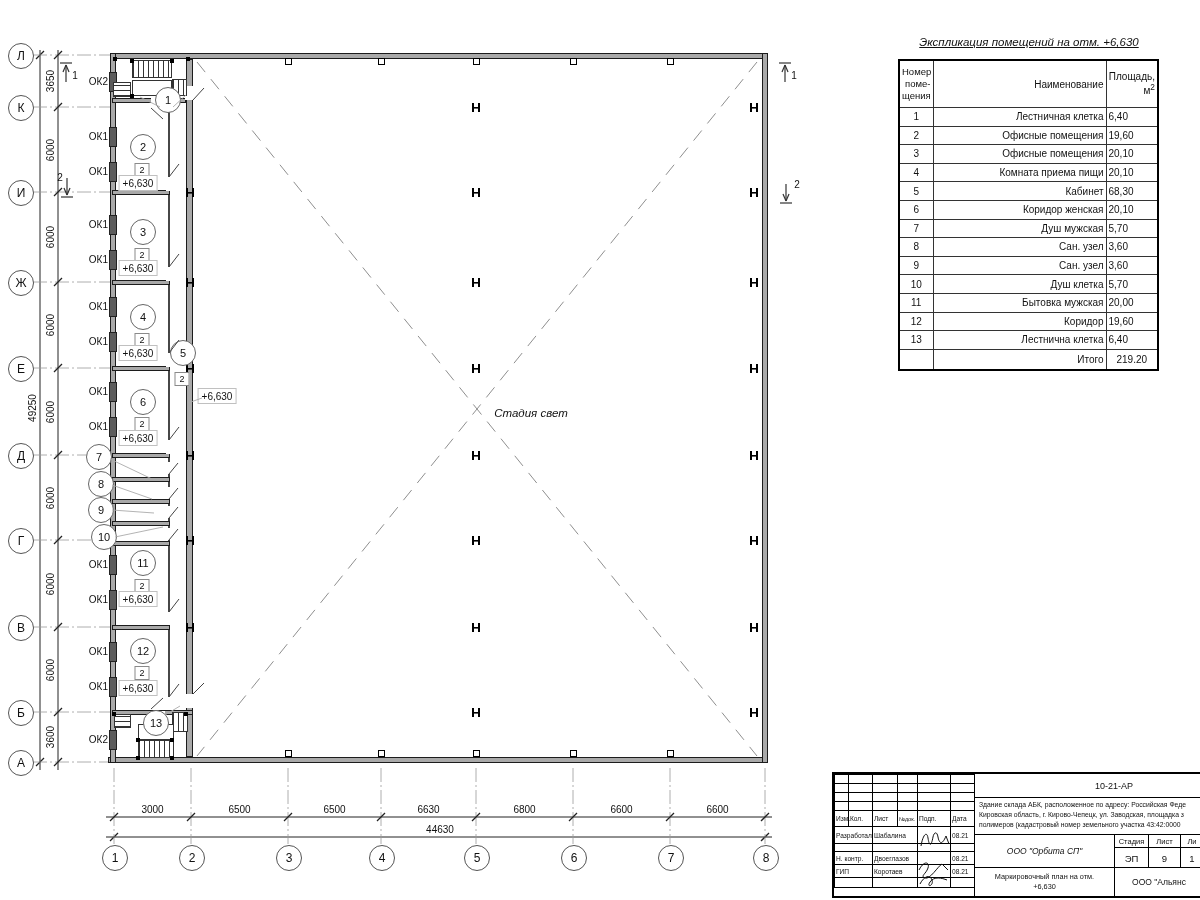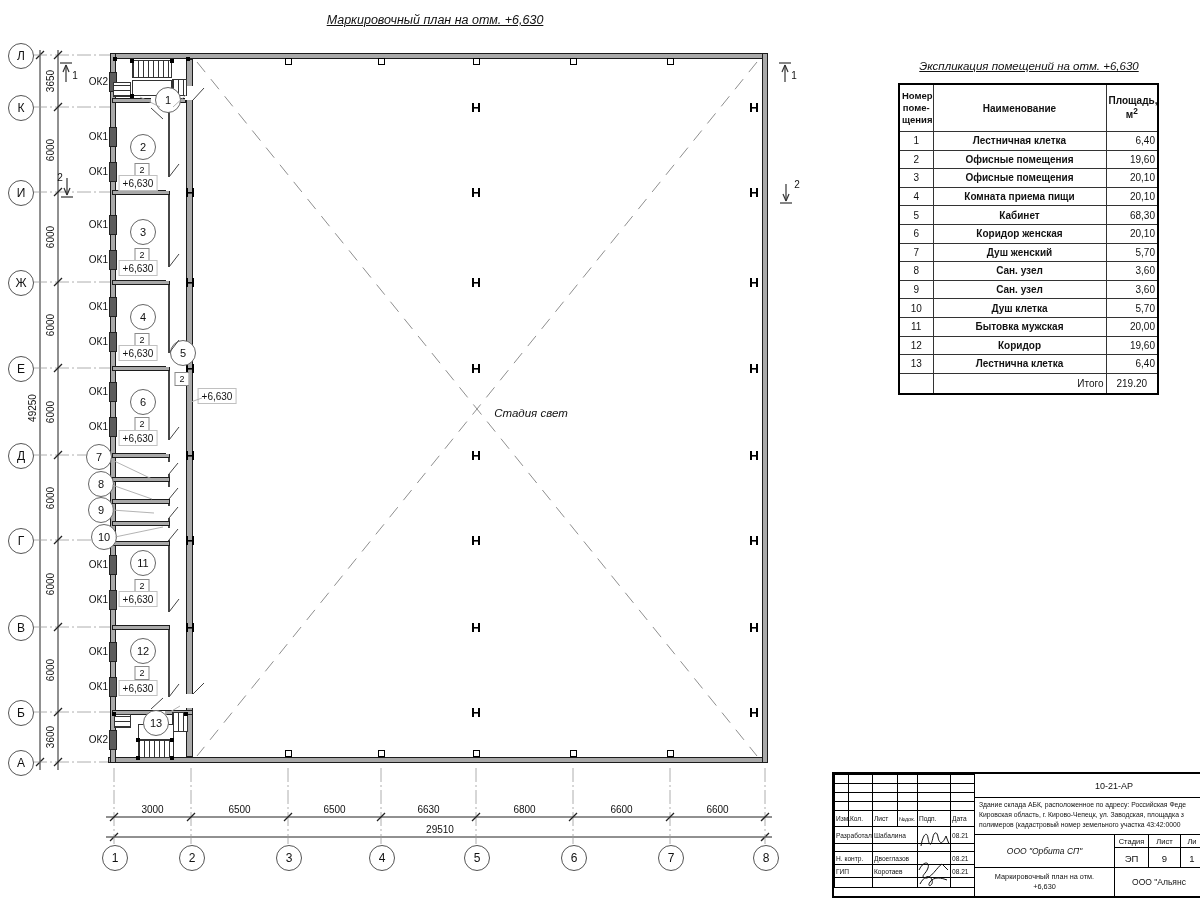--- a/index.html
+++ b/index.html
@@ -31,30 +31,30 @@
   .hcol::before{left:0;} .hcol::after{right:0;}
   .treads{position:absolute;border:1px solid #333;box-sizing:border-box;background-color:#fff;}
   .treads.v{background-image:repeating-linear-gradient(90deg,#333 0,#333 1px,transparent 1px,transparent 5px);}
   .treads.h{background-image:repeating-linear-gradient(0deg,#333 0,#333 1px,transparent 1px,transparent 5px);}
   .landing{position:absolute;border:1px solid #333;background:#fff;box-sizing:border-box;}
   .newel{position:absolute;width:4px;height:4px;background:#000;}
   .sqmark{position:absolute;width:7px;height:7px;border:1.6px solid #000;background:#fff;box-sizing:border-box;}
   .secdigit{position:absolute;font-size:10px;transform:translate(-50%,-50%);}
   .gap{position:absolute;background:#fff;}
   
-  .schedule{position:absolute;left:898px;top:60px;width:262px;z-index:4;}
+  .schedule{position:absolute;left:898px;top:36px;width:262px;z-index:4;}
   .schedule-title{text-align:center;font-style:italic;font-size:11.5px;text-decoration:underline;margin-bottom:11px;}
   table.sched{border-collapse:collapse;width:259px;border:2px solid #000;table-layout:fixed;}
   table.sched th, table.sched td{border:1px solid #333;padding:0 2px;overflow:hidden;}
-  table.sched thead th{height:46px;font-weight:bold;font-size:10px;text-align:center;vertical-align:middle;}
+  table.sched thead th{height:46px;font-weight:normal;font-size:10px;text-align:right;vertical-align:middle;}
   th.c-num div{font-size:9.5px;line-height:1.25;}
   table.sched tbody td{height:17.6px;font-size:10px;}
   td.cell-num{text-align:center;width:32px;}
-  td.cell-name{text-align:center;padding-left:6px;width:171px;font-weight:bold;}
-  td.cell-area{text-align:right;width:50px;}
+  td.cell-name{text-align:right;padding-left:6px;width:171px;}
+  td.cell-area{text-align:left;width:50px;}
   table.sched tfoot td{height:19px;font-size:10px;}
   td.total-label{text-align:right;padding-right:8px;}
   td.total-value{text-align:center;}
   
   .titleblock{position:absolute;left:832px;top:772px;width:368px;height:126px;z-index:4;
     border:2px solid #000;border-right:none;box-sizing:border-box;background:#fff;font-size:7px;}
   table.tb-left{border-collapse:collapse;table-layout:fixed;width:140px;}
   table.tb-left td{border:1px solid #000;padding:0 1px;font-size:6.6px;white-space:nowrap;overflow:visible;}
   .tb-right{position:absolute;left:140px;top:0;width:228px;height:122px;border-left:1.5px solid #000;box-sizing:border-box;}
   .tb-code{position:absolute;left:0;top:0;width:228px;height:24px;border-bottom:1.5px solid #000;box-sizing:border-box;
@@ -72,21 +72,20 @@
     display:flex;flex-direction:column;align-items:center;justify-content:center;font-size:7.3px;line-height:1.35;text-align:center;}
   .tb-org2{position:absolute;left:140px;top:94px;width:88px;height:28px;display:flex;align-items:center;justify-content:center;
     font-size:8.5px;white-space:nowrap;overflow:hidden;}
   .sig{position:absolute;z-index:5;}
 </style>
 </head>
 <body>
 
 <div id="sheet">
 
-  <div class="plan-title">Маркировочный план на отм. +6,630</div>
   <div class="hall-label">Стадия свет</div>
 
   <svg id="base-svg" class="layer">
 
     <line x1="197" y1="62" x2="757" y2="756" stroke="#8f8f8f" stroke-width="1" stroke-dasharray="13 9"></line>
     <line x1="757" y1="62" x2="197" y2="756" stroke="#8f8f8f" stroke-width="1" stroke-dasharray="13 9"></line>
 
     <line x1="106" y1="817" x2="772" y2="817" stroke="#222" stroke-width="1"></line>
     <line x1="106" y1="837" x2="772" y2="837" stroke="#222" stroke-width="1"></line>
     <line x1="58" y1="50" x2="58" y2="770" stroke="#222" stroke-width="1"></line>
@@ -170,21 +169,21 @@
       <div class="bubble" style="left: 561px; top: 845px;">6</div>
       <div class="bubble" style="left: 658px; top: 845px;">7</div>
       <div class="bubble" style="left: 753px; top: 845px;">8</div>
       <div class="dimtext" style="left: 152.5px; top: 809px;">3000</div>
       <div class="dimtext" style="left: 239.5px; top: 809px;">6500</div>
       <div class="dimtext" style="left: 334.5px; top: 809px;">6500</div>
       <div class="dimtext" style="left: 428.5px; top: 809px;">6630</div>
       <div class="dimtext" style="left: 524.5px; top: 809px;">6800</div>
       <div class="dimtext" style="left: 621.5px; top: 809px;">6600</div>
       <div class="dimtext" style="left: 717.5px; top: 809px;">6600</div>
-      <div class="dimtext" style="left: 440px; top: 829px;">29510</div>
+      <div class="dimtext" style="left: 440px; top: 829px;">44630</div>
       <div class="wall" style="left: 112px; top: 98px; width: 74px; height: 5px;"></div>
       <div class="wall" style="left: 112px; top: 190px; width: 58px; height: 5px;"></div>
       <div class="wall" style="left: 112px; top: 280px; width: 58px; height: 5px;"></div>
       <div class="wall" style="left: 112px; top: 366px; width: 58px; height: 5px;"></div>
       <div class="wall" style="left: 112px; top: 453px; width: 58px; height: 5px;"></div>
       <div class="wall" style="left: 112px; top: 477px; width: 58px; height: 5px;"></div>
       <div class="wall" style="left: 112px; top: 499px; width: 58px; height: 5px;"></div>
       <div class="wall" style="left: 112px; top: 521px; width: 58px; height: 5px;"></div>
       <div class="wall" style="left: 112px; top: 541px; width: 58px; height: 5px;"></div>
       <div class="wall" style="left: 112px; top: 625px; width: 58px; height: 5px;"></div>
@@ -414,21 +413,21 @@
             <td class="cell-name">Кабинет</td>
             <td class="cell-area">68,30</td>
           </tr>
           <tr>
             <td class="cell-num">6</td>
             <td class="cell-name">Коридор женская</td>
             <td class="cell-area">20,10</td>
           </tr>
           <tr>
             <td class="cell-num">7</td>
-            <td class="cell-name">Душ женский</td>
+            <td class="cell-name">Душ мужская</td>
             <td class="cell-area">5,70</td>
           </tr>
           <tr>
             <td class="cell-num">8</td>
             <td class="cell-name">Сан. узел</td>
             <td class="cell-area">3,60</td>
           </tr>
           <tr>
             <td class="cell-num">9</td>
             <td class="cell-name">Сан. узел</td>

